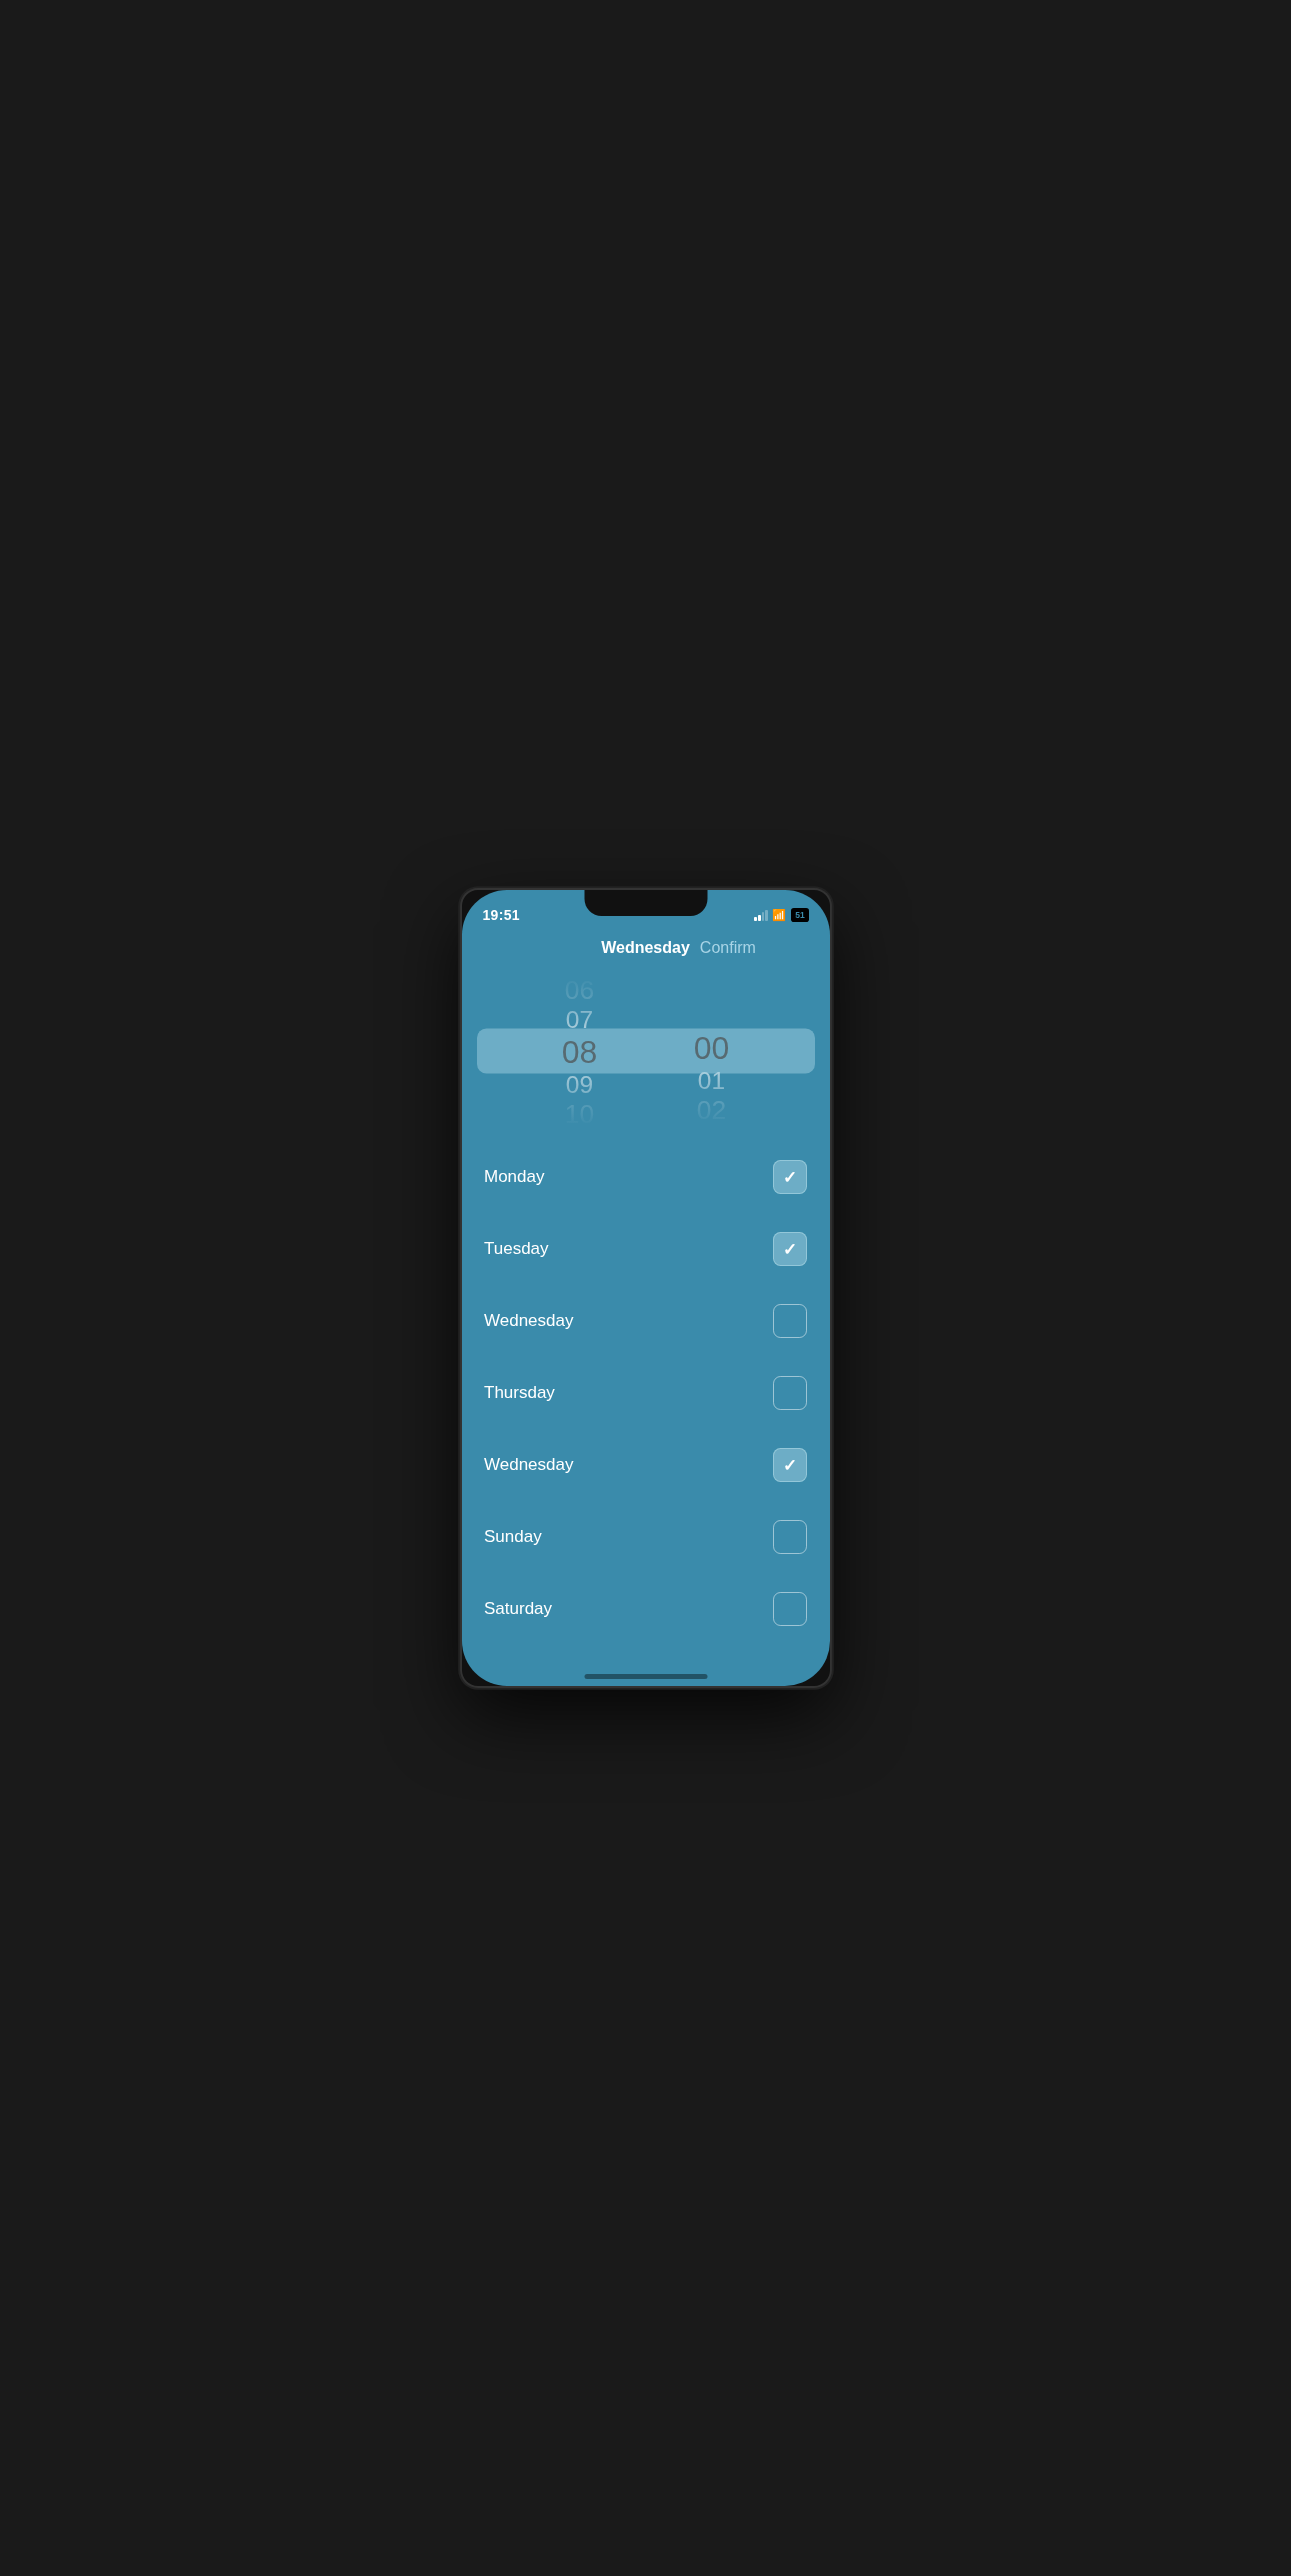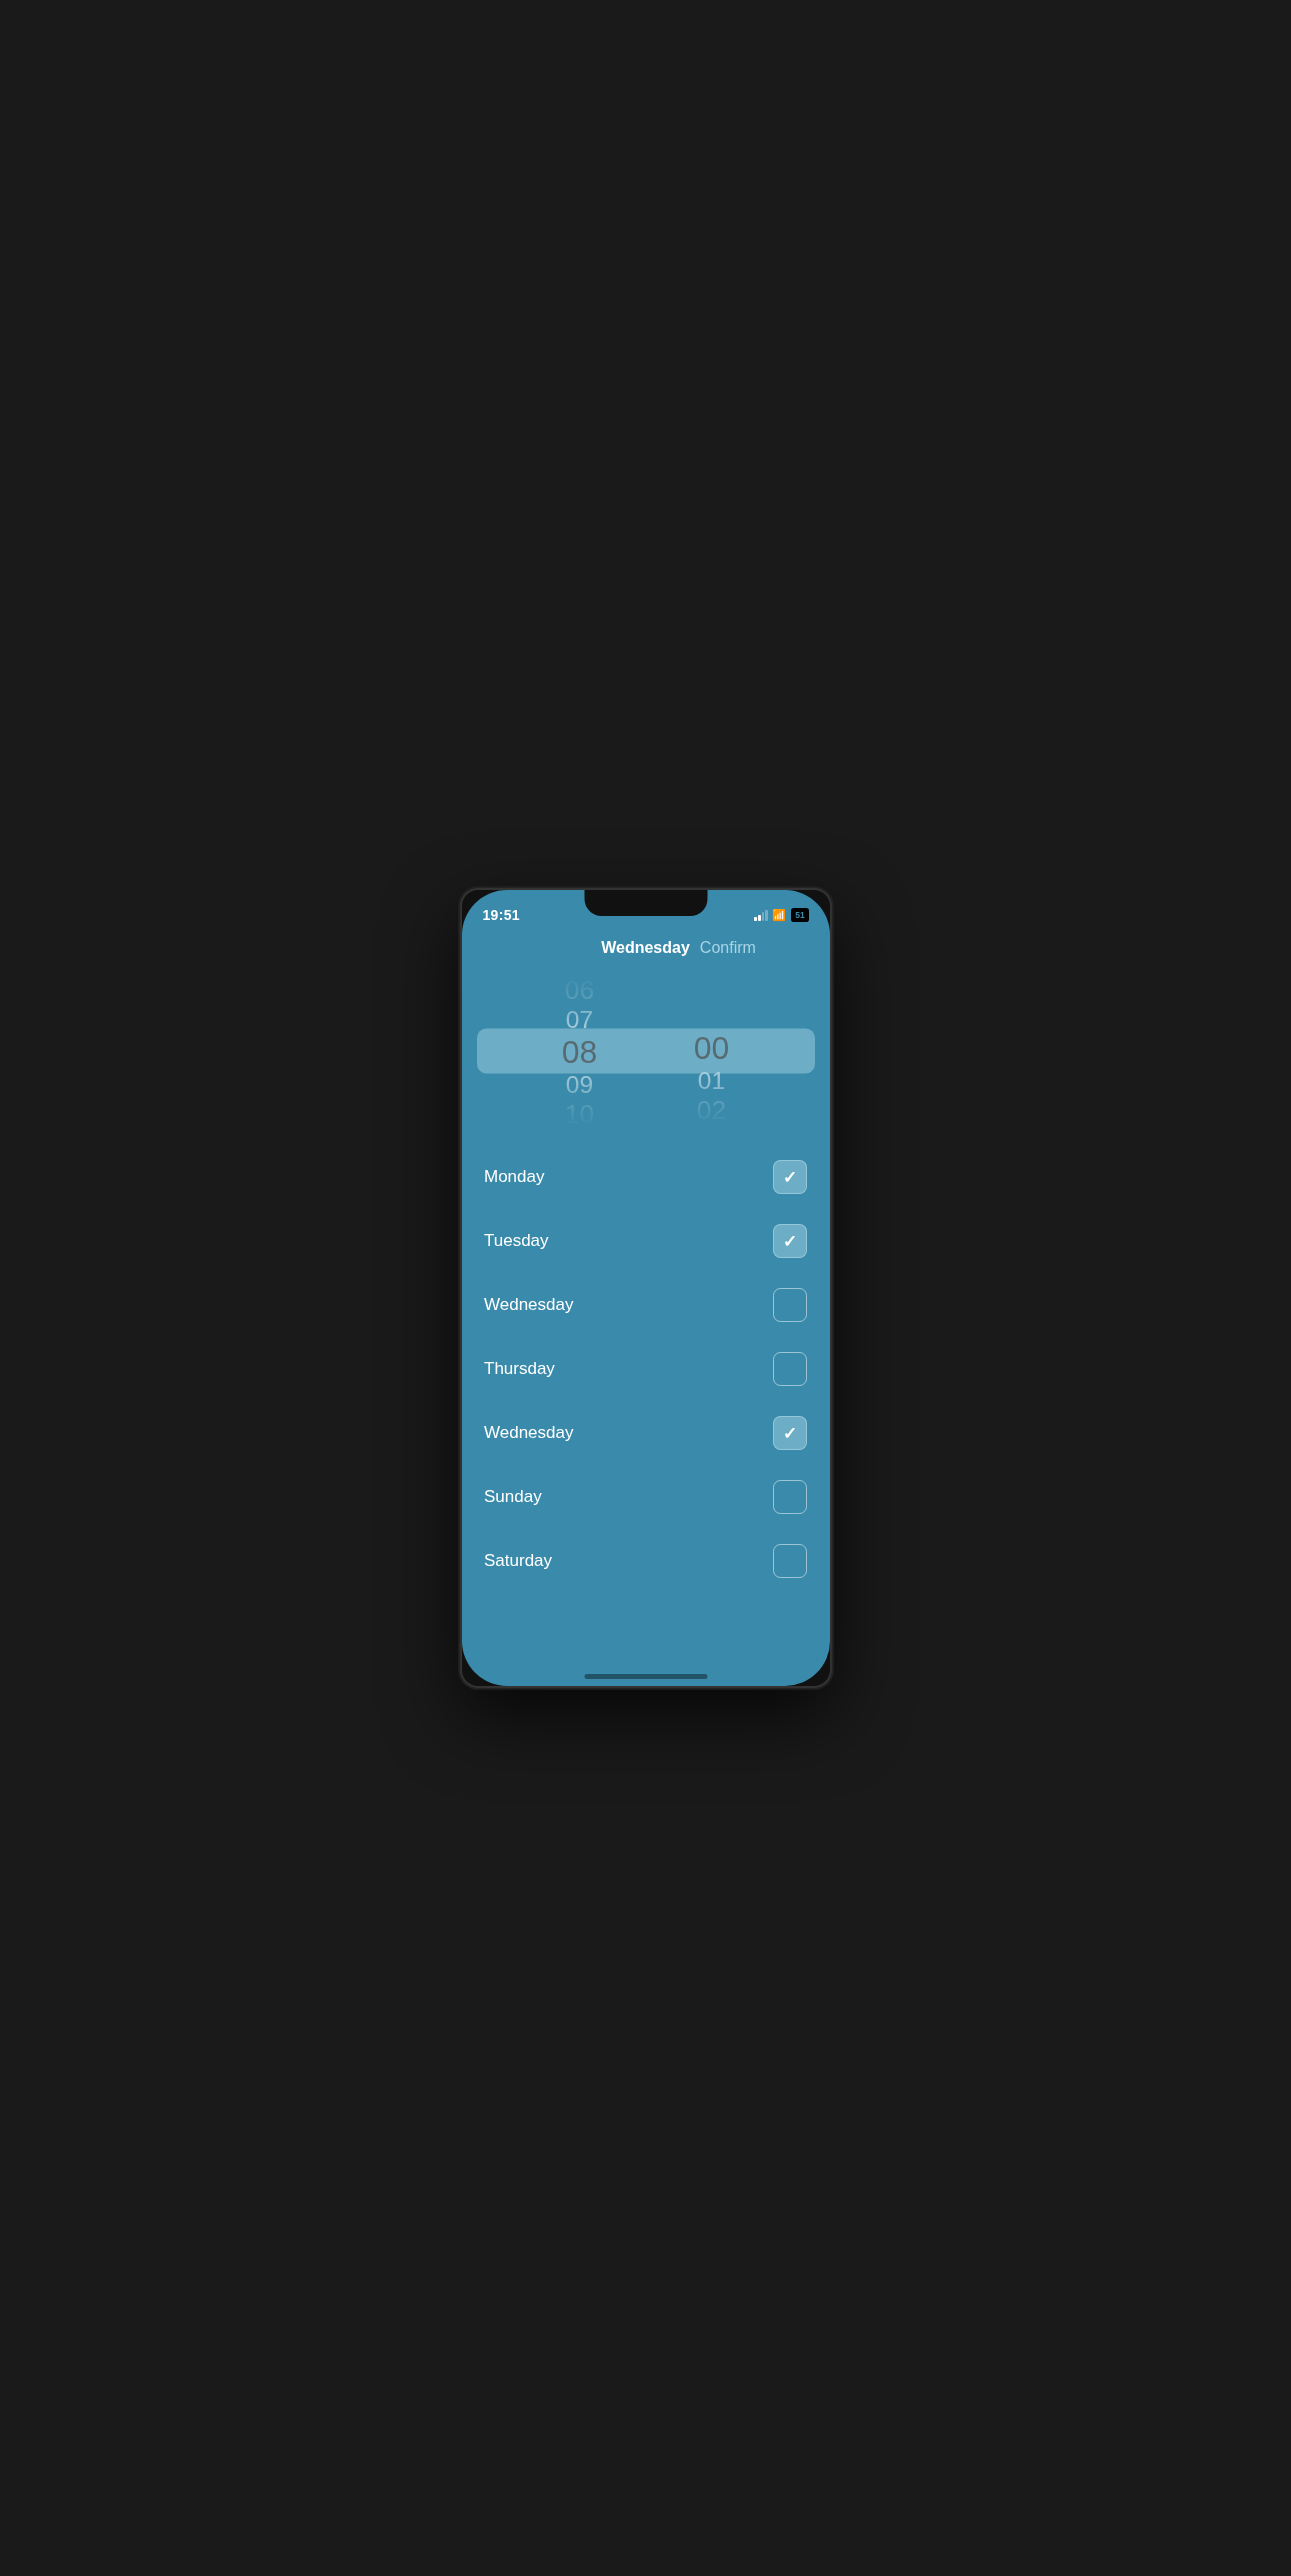--- a/index.html
+++ b/index.html
@@ -211,21 +211,21 @@
       background: linear-gradient(to top, #3a8bab 0%, transparent 100%);
       z-index: 3;
       pointer-events: none;
     }
 
     
     .days-list {
       margin: 19px 15px 0;
       display: flex;
       flex-direction: column;
-      gap: 0;
+      gap: 8px;
     }
 
     .day-row {
       display: flex;
       align-items: center;
       justify-content: space-between;
       padding: 15px 7.5px;
     }
 
     .day-label {

